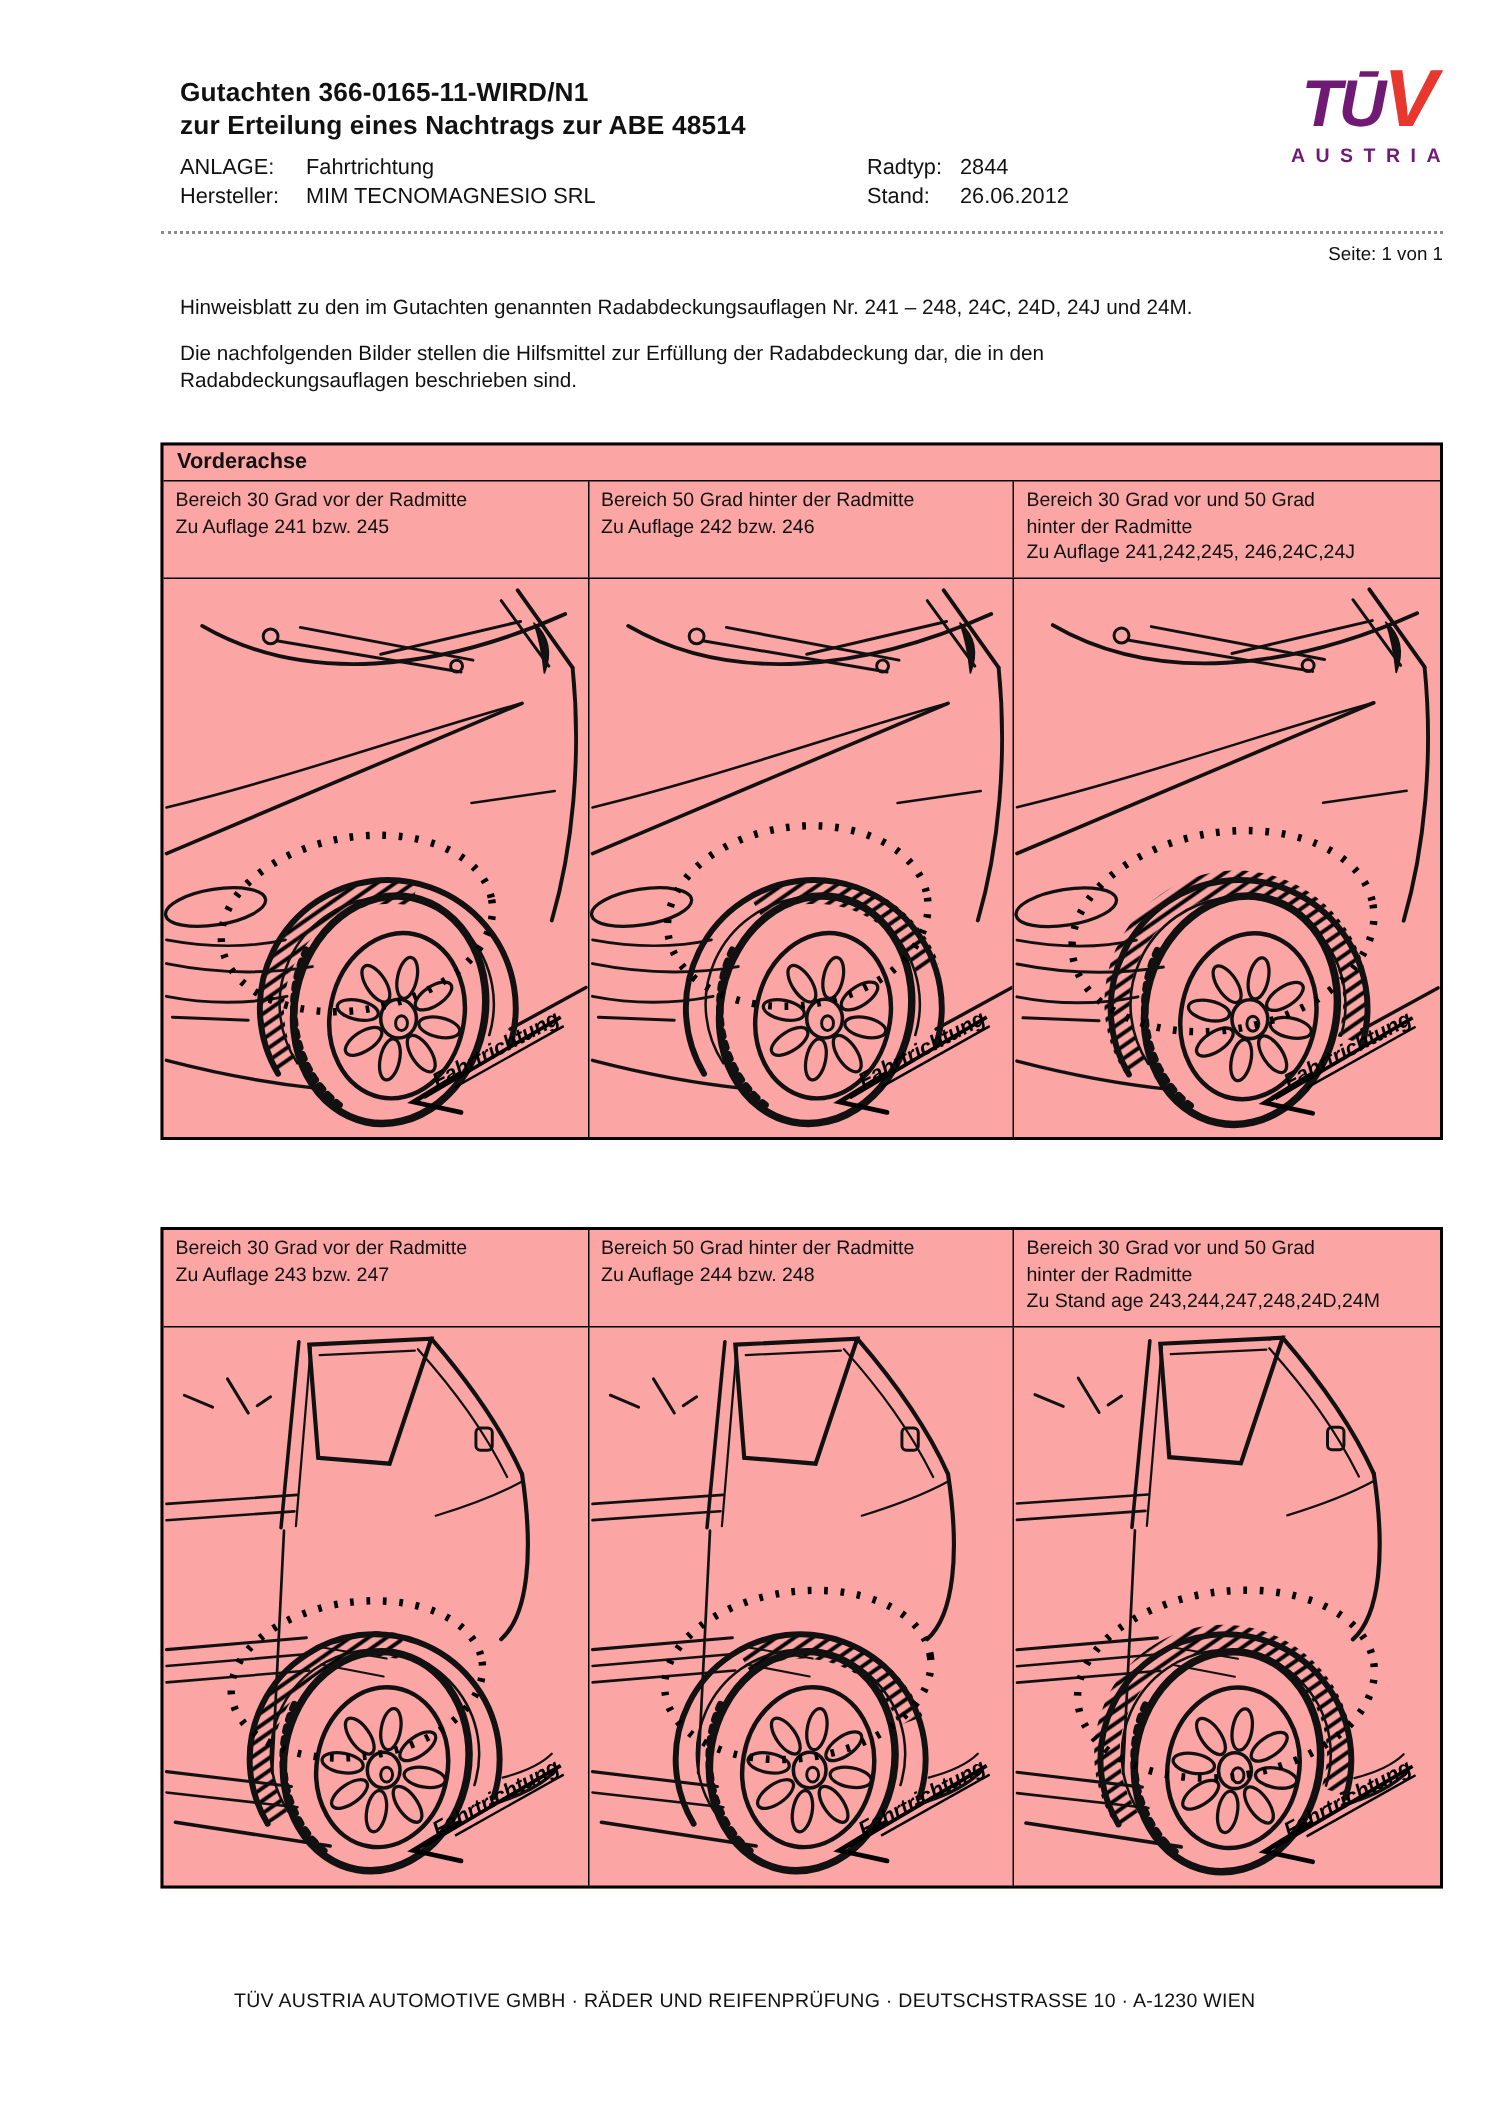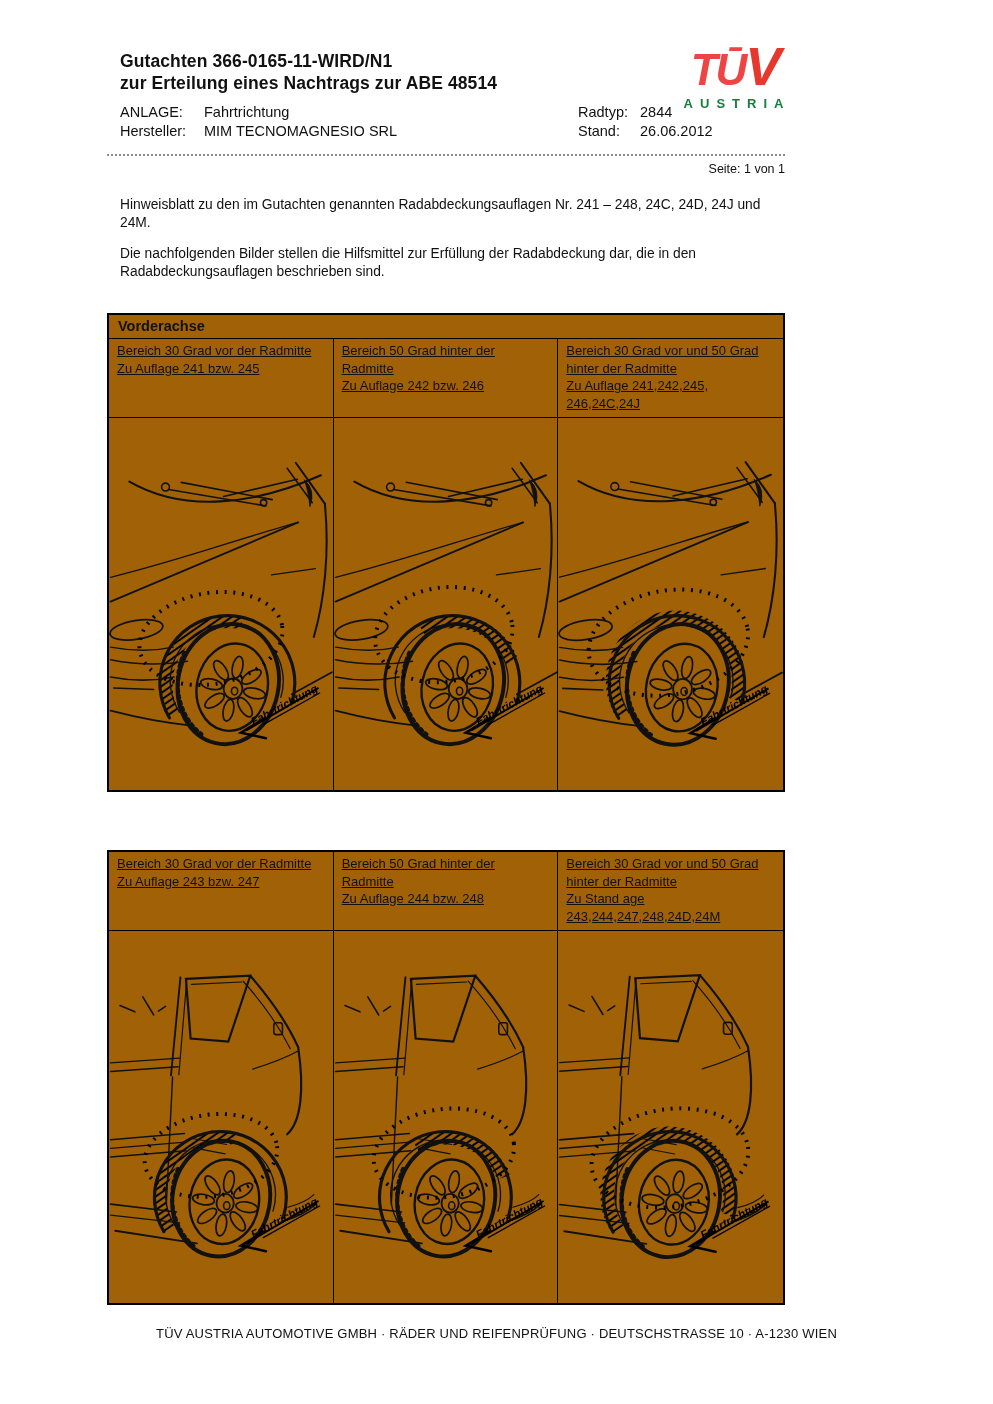--- a/index.html
+++ b/index.html
@@ -1,39 +1,39 @@
 <!DOCTYPE html>
 <html><head>
 <meta charset="utf-8">
 <style>
   html,body{margin:0;padding:0;}
   body{
     width:993px;height:1404px;position:relative;background:#ffffff;
     font-family:"Liberation Sans", sans-serif;color:#111;
     -webkit-font-smoothing:antialiased;
   }
-  .content{position:absolute;left:107px;top:0;width:678px;}
+  .content{position:absolute;left:107px;top:0;width:855px;}
   .hdr{position:relative;padding-top:50px;margin-left:13px;}
   .title-line{font-size:17.5px;font-weight:bold;line-height:22px;letter-spacing:0.1px;}
   .meta{display:grid;grid-template-columns:84px 374px 62px auto;margin-top:9px;
         font-size:14.5px;line-height:19px;}
   .bold{font-weight:normal;}
   .logo{position:absolute;top:46px;right:-20px;width:140px;text-align:center;}
   .logo-tuv{font-style:italic;font-weight:bold;font-size:44px;line-height:40px;
             letter-spacing:-2px;white-space:nowrap;}
   .logo-v{font-size:54px;}
   .logo-austria{font-weight:bold;font-size:13px;letter-spacing:7px;margin-top:6px;margin-left:4px;}
   .sep{border-top:2px dotted #8a8a8a;margin-top:13px;}
   .seite{text-align:right;font-size:12.5px;margin-top:6px;}
   .p1{font-size:13.8px;margin:20px 0 0 13px;line-height:18px;}
   .p2{font-size:13.8px;margin:13px 0 0 13px;line-height:18px;max-width:705px;}
-  .box{border:2px solid #000;margin-top:32px;background:#a16207;}
+  .box{border:2px solid #000;margin-top:32px;background:#fca5a5;}
   .box.second{margin-top:58px;}
   .box-title{font-size:14.5px;font-weight:bold;padding:3px 9px 4px;border-bottom:1.6px solid #000;}
-  .hrow{display:grid;grid-template-columns:1fr 1fr 1fr;border-bottom:1.6px solid #000;text-decoration:underline;}
+  .hrow{display:grid;grid-template-columns:1fr 1fr 1fr;border-bottom:1.6px solid #000;}
   .hcell{font-size:13px;line-height:17.5px;padding:3px 8px 5px;min-height:56px;
          border-right:1.6px solid #000;}
   .hcell:last-child{border-right:none;}
   .hline:empty{display:none;}
   .irow{display:grid;grid-template-columns:1fr 1fr 1fr;}
   .icell{height:372px;border-right:1.6px solid #000;overflow:hidden;}
   .icell:last-child{border-right:none;}
   svg.fig{width:100%;height:100%;display:block;}
   .dots{fill:none;stroke:#000;stroke-width:5;stroke-dasharray:2.5 8.5;}
   .band{fill:none;stroke:url(#hatchP);stroke-width:17;}
@@ -152,22 +152,22 @@
       <span class="bold">ANLAGE:</span>
       <span class="bold">Fahrtrichtung</span>
       <span>Radtyp:</span>
       <span>2844</span>
       <span>Hersteller:</span>
       <span>MIM TECNOMAGNESIO SRL</span>
       <span>Stand:</span>
       <span>26.06.2012</span>
     </div>
     <div class="logo">
-      <div class="logo-tuv"><span style="color: #ef4444;">TŪ</span><span class="logo-v" style="color: rgb(232, 55, 44);">V</span></div>
-      <div class="logo-austria" style="color: #15803d;">AUSTRIA</div>
+      <div class="logo-tuv"><span style="color: #701a75;">TŪ</span><span class="logo-v" style="color: rgb(232, 55, 44);">V</span></div>
+      <div class="logo-austria" style="color: #701a75;">AUSTRIA</div>
     </div>
   </div>
 
   <div class="sep"></div>
   <div class="seite">Seite: 1 von 1</div>
 
   <p class="p1">Hinweisblatt zu den im Gutachten genannten Radabdeckungsauflagen Nr. 241 – 248, 24C, 24D, 24J und 24M.</p>
   <p class="p2">Die nachfolgenden Bilder stellen die Hilfsmittel zur Erfüllung der Radabdeckung dar, die in den Radabdeckungsauflagen beschrieben sind.</p>
 
   <div class="box">

